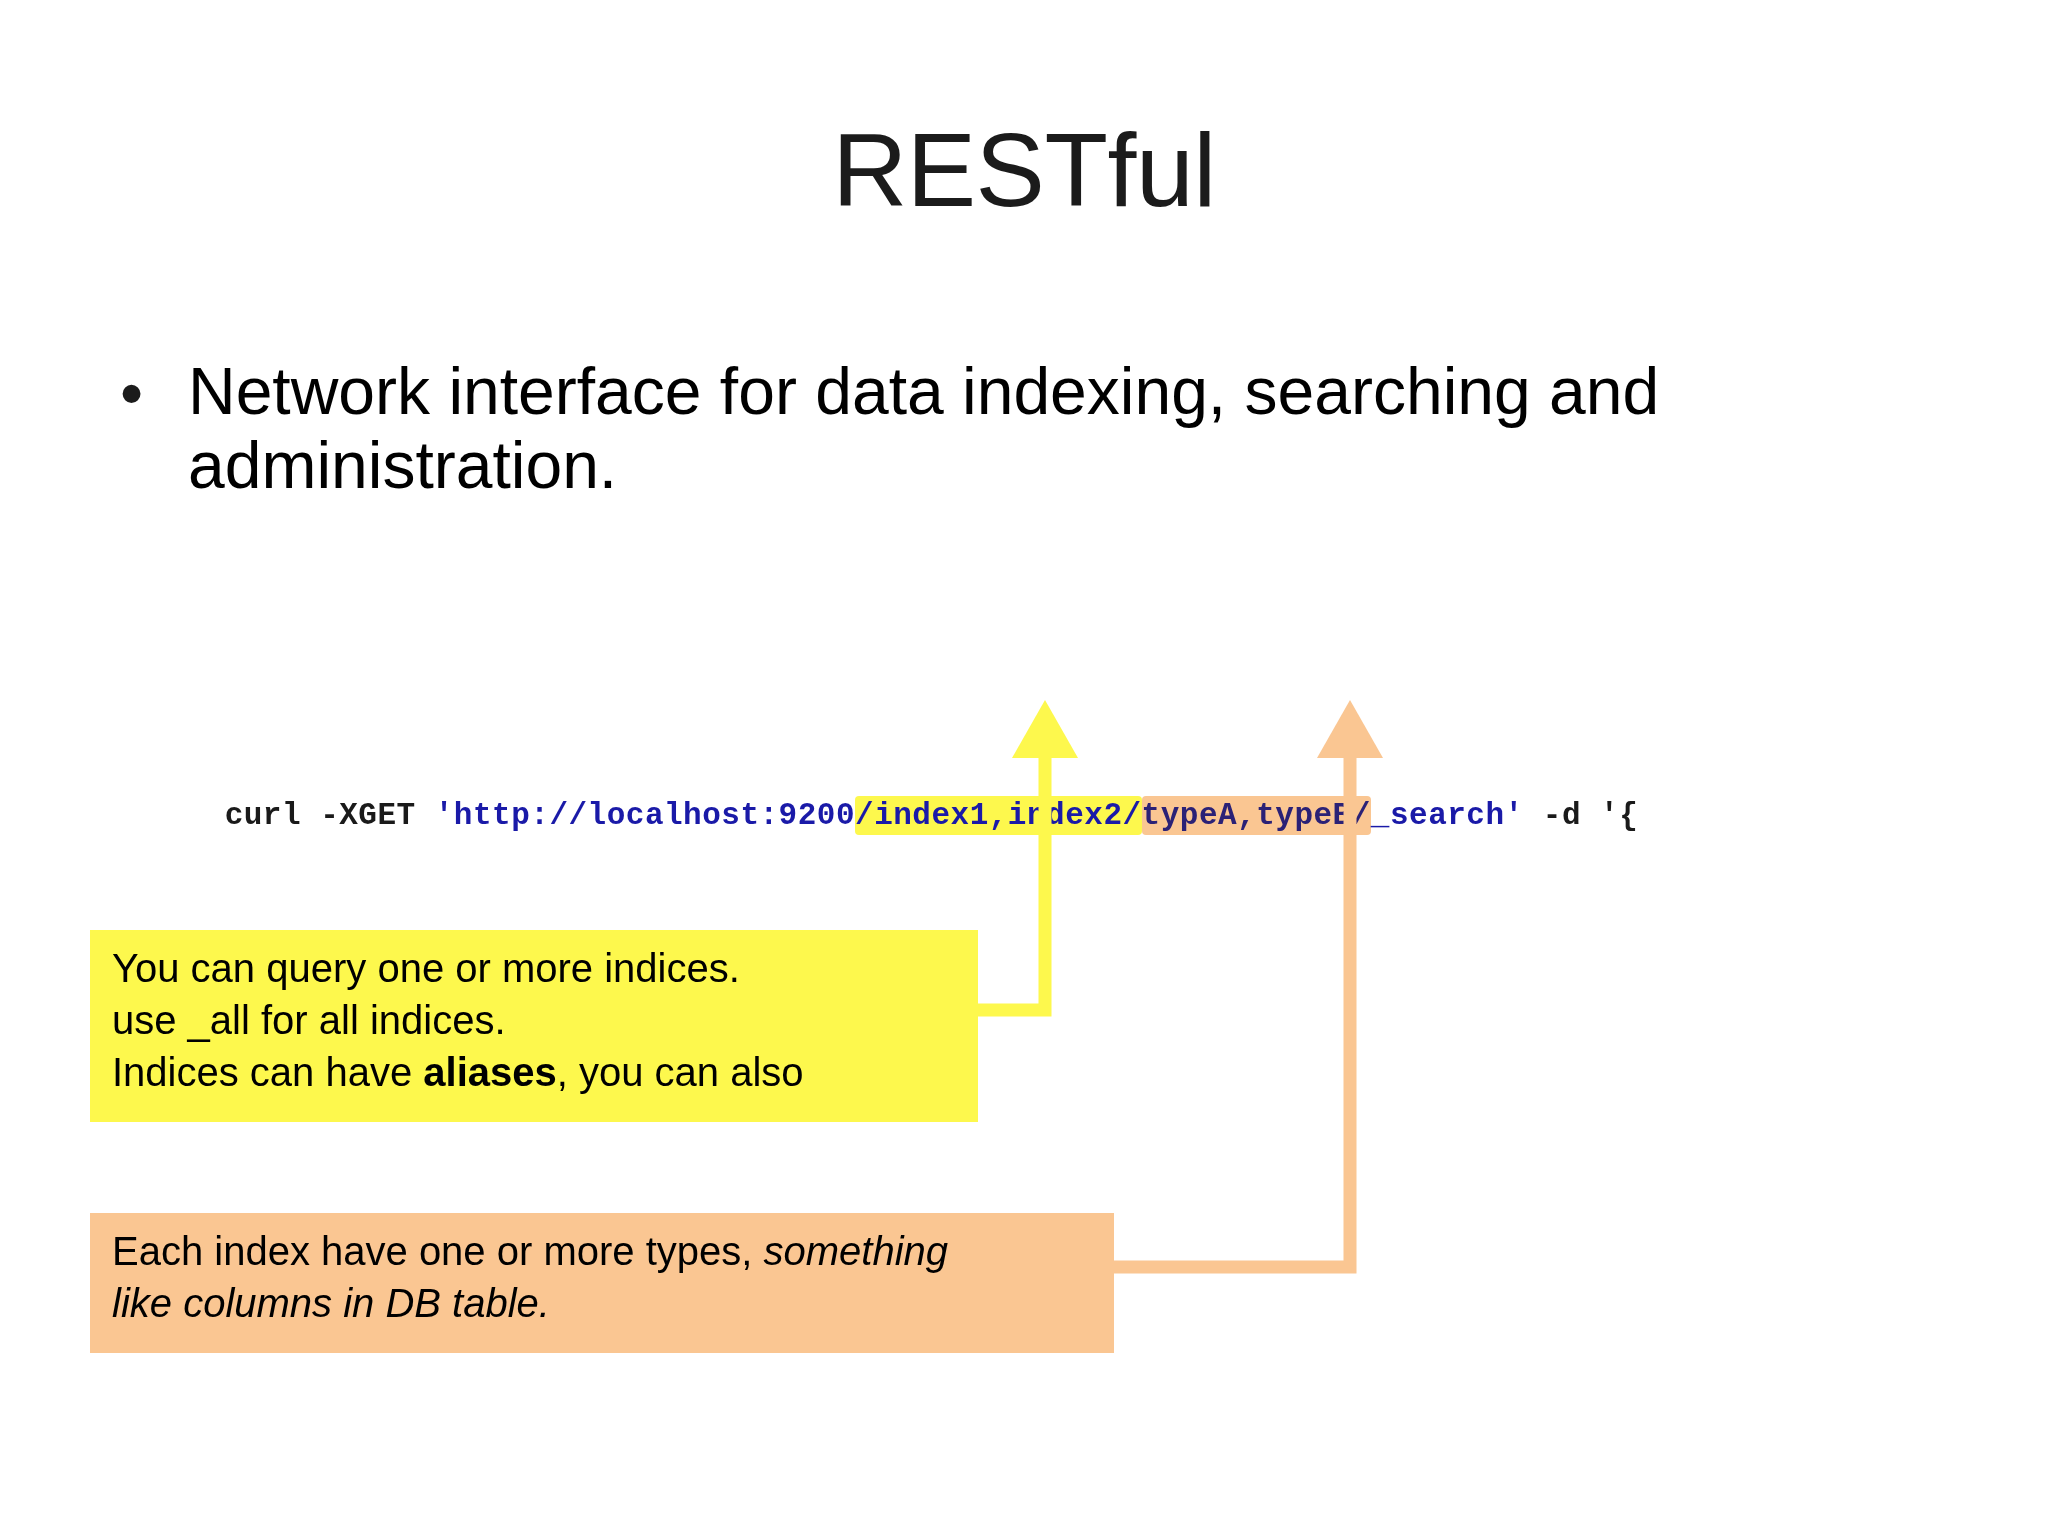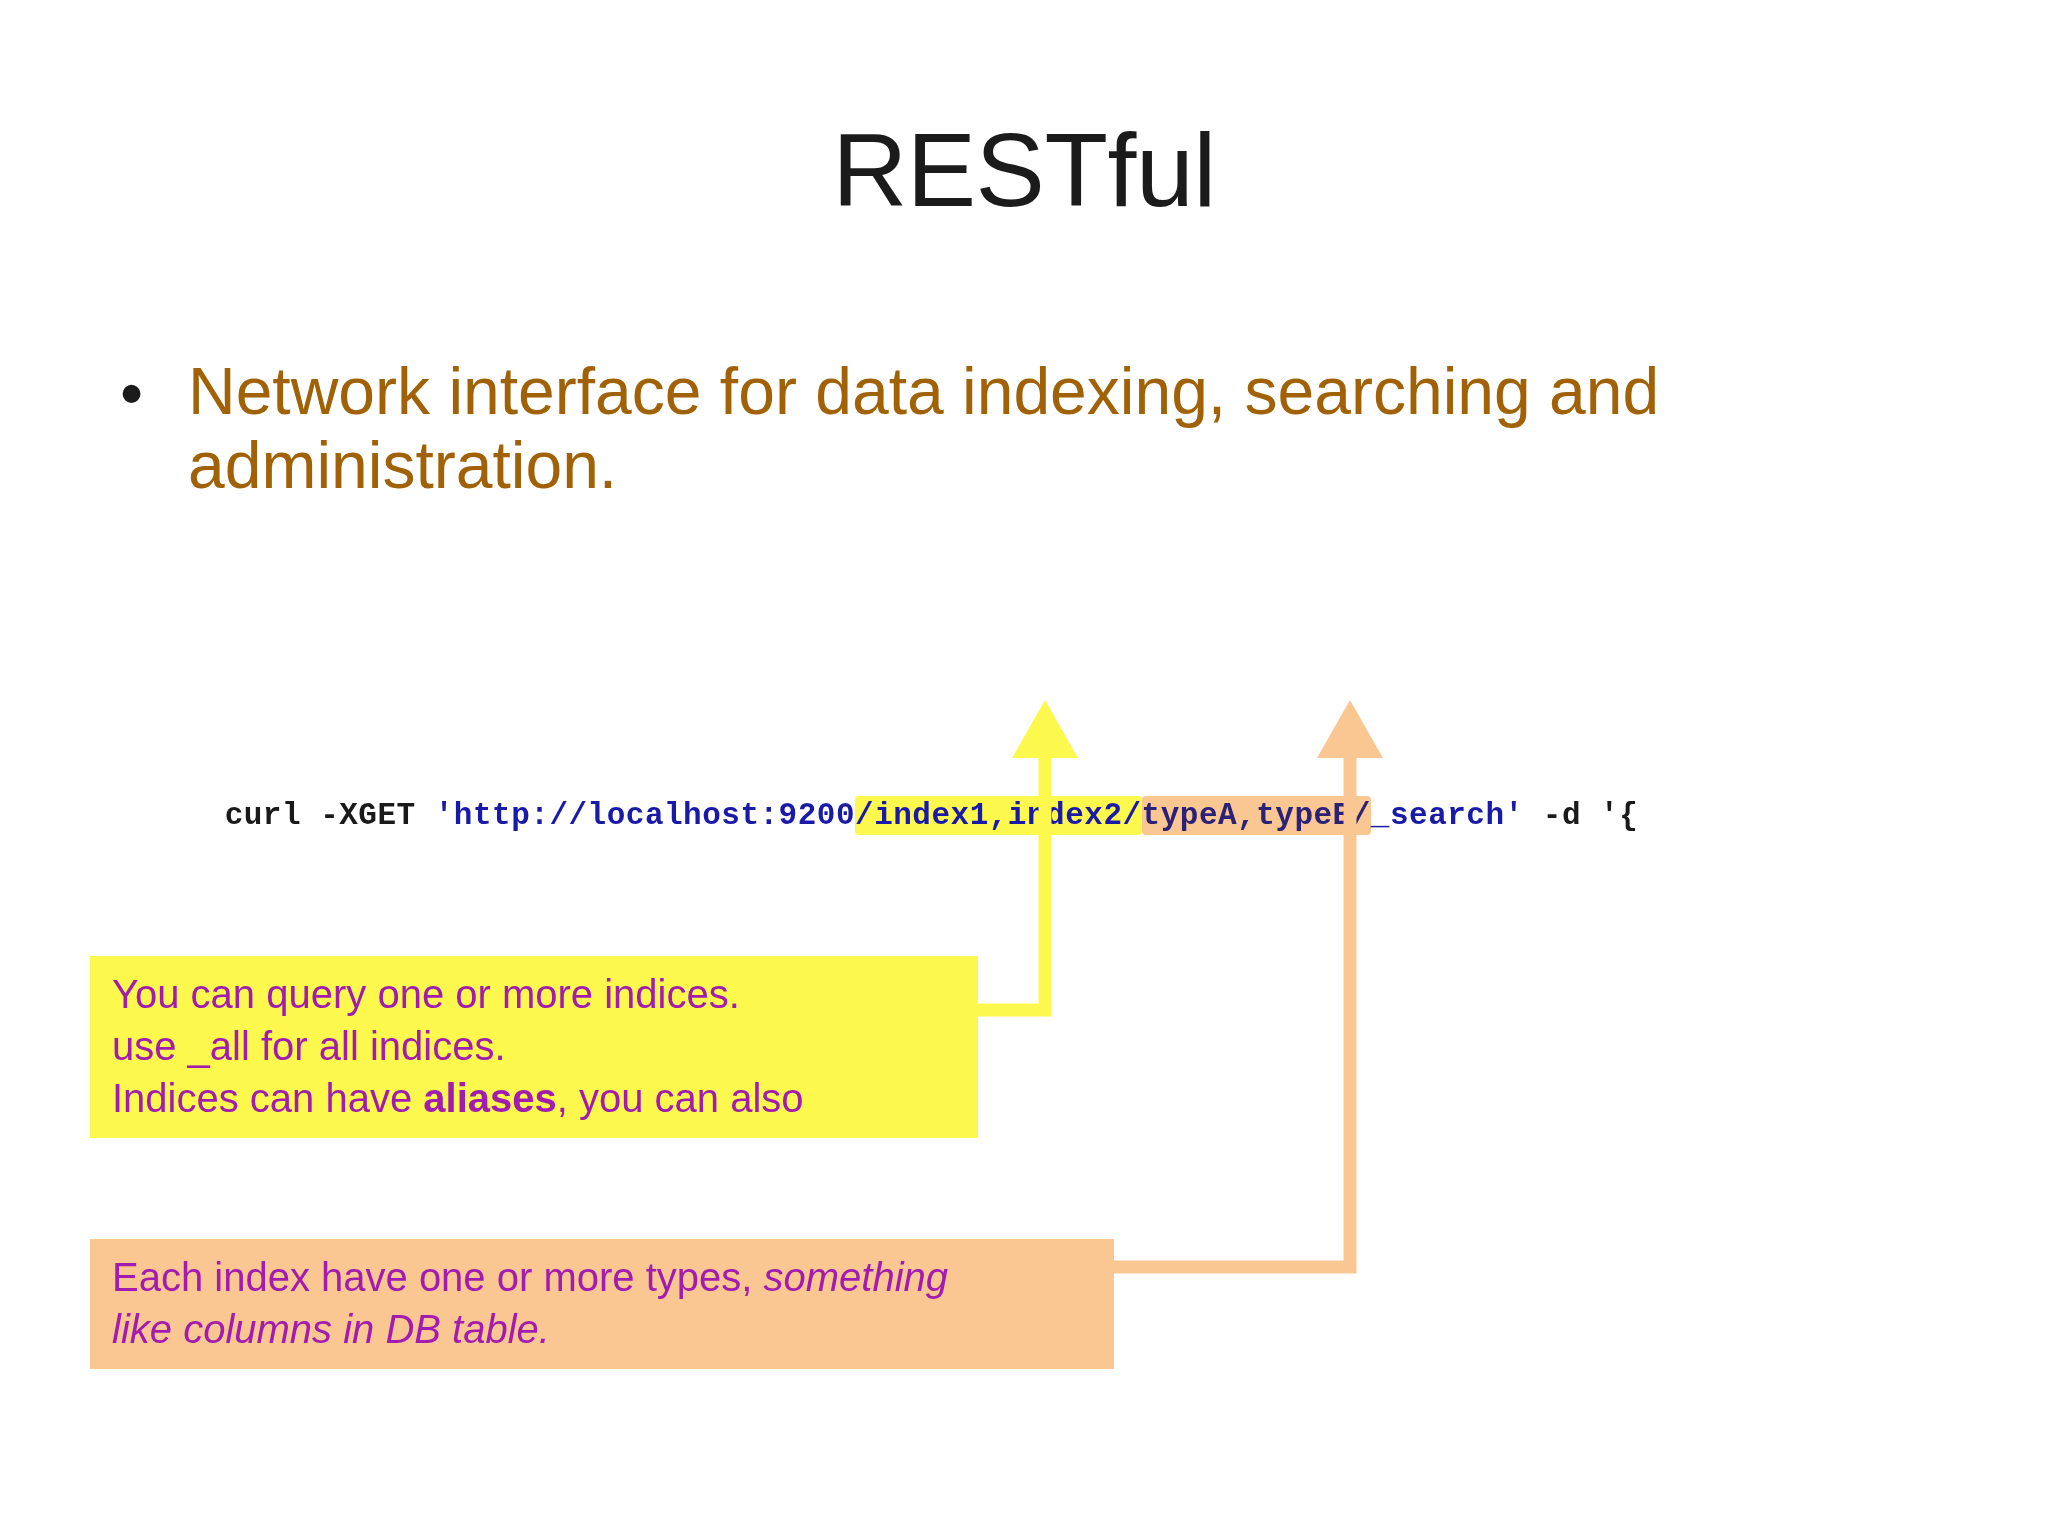--- a/index.html
+++ b/index.html
@@ -49,21 +49,21 @@
     color: #1b1b1b;
     width: 68px;
     text-align: left;
     margin-top: 2px;
   }
   .bullet-text {
     flex: 1 1 auto;
     font-family: "Liberation Sans", sans-serif;
     font-size: 66px;
     font-weight: 400;
-    color: #a16207;
+    color: #000000;
     line-height: 1.12;
     max-width: 1720px;
   }
 
   
   .code-block {
     position: absolute;
     left: 110px;
     top: 648px;
     font-family: "Liberation Mono", "DejaVu Sans Mono", monospace;
@@ -90,24 +90,23 @@
     padding: 2px 0;
   }
   .tok-search { color: #1a1aa8; }
 
   
   .callout {
     position: absolute;
     font-family: "Liberation Sans", sans-serif;
     font-size: 40px;
     line-height: 52px;
-    color: #a21caf;
-    padding: 12px 22px 14px 22px;
+    color: #000000;
+    padding: 12px 22px 24px 22px;
     box-sizing: border-box;
-    margin-top: 26px;
   }
   .callout-yellow {
     left: 90px;
     top: 930px;
     width: 888px;
     background: #fdf84d;
   }
   .callout-orange {
     left: 90px;
     top: 1213px;

